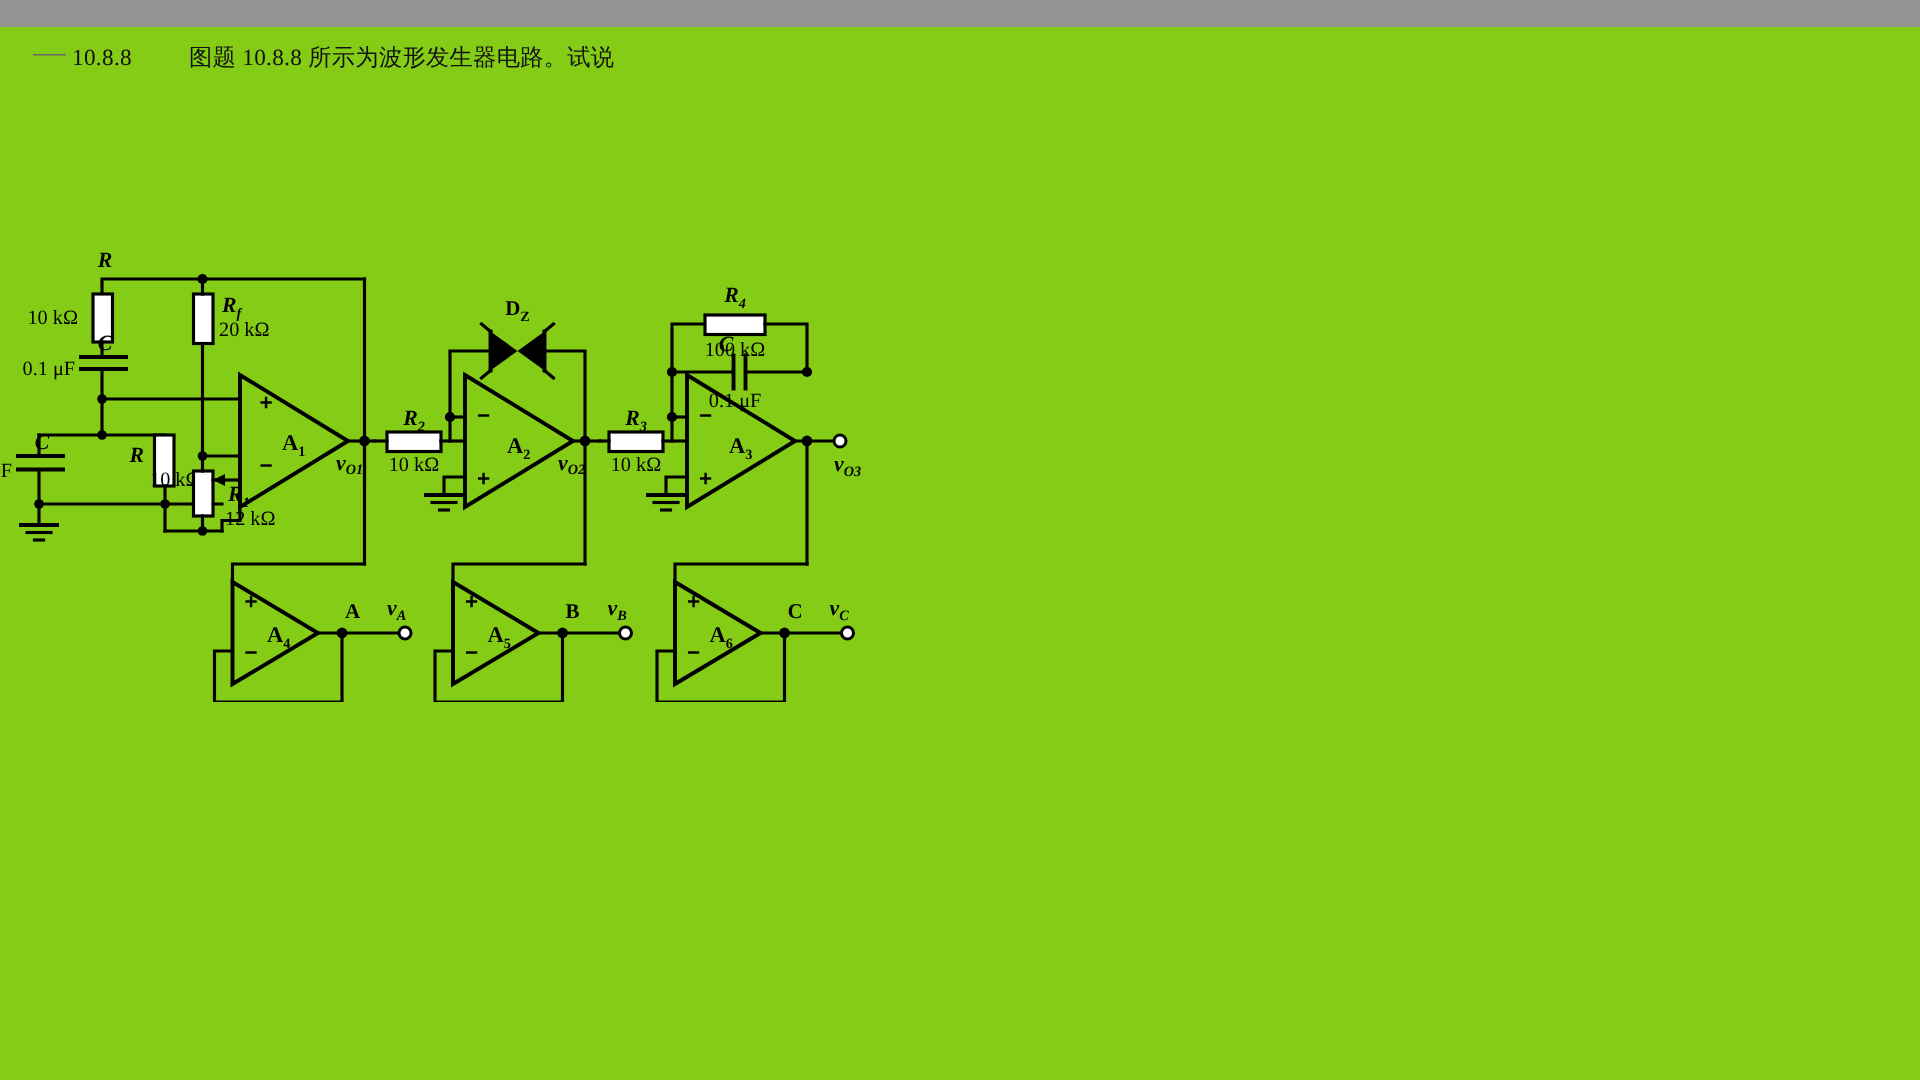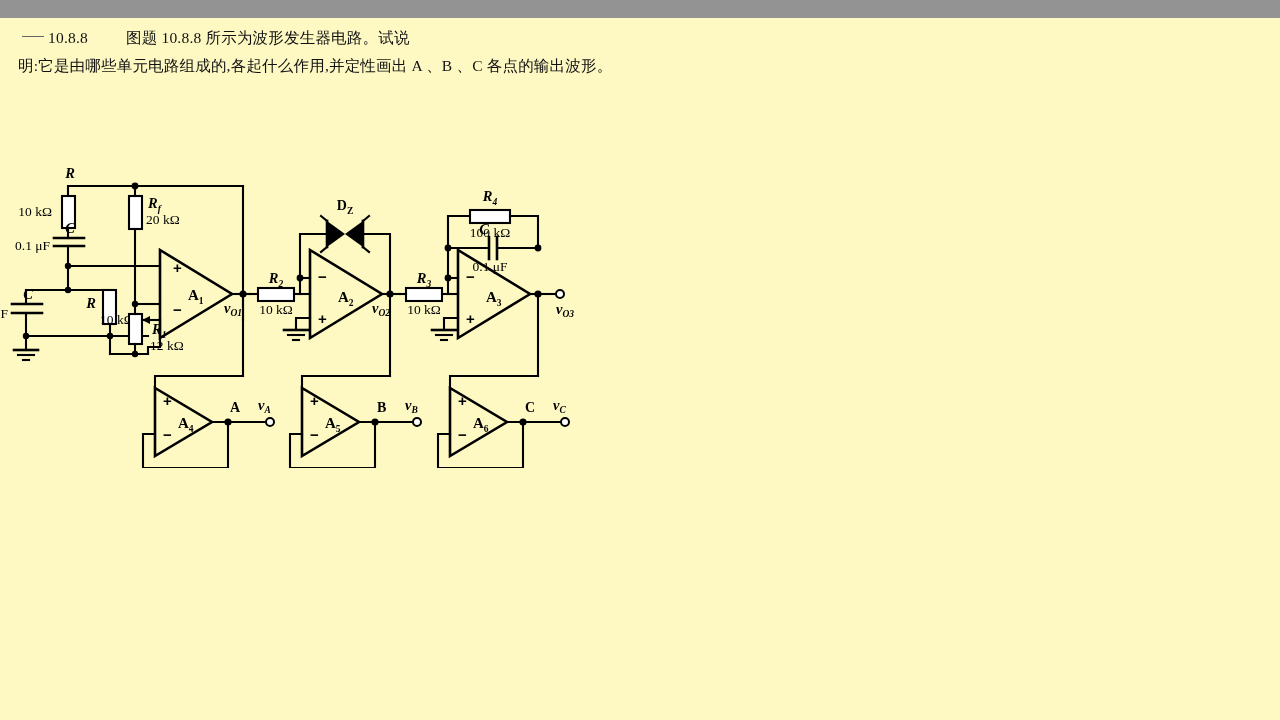--- a/index.html
+++ b/index.html
@@ -9,21 +9,21 @@
     font-family:"Liberation Serif", serif;
     overflow:hidden;
     position:relative;
   }
   #topbar{
     position:absolute;left:0;top:0;width:1280px;height:18px;
     background:#939393;
   }
   #page{
     position:absolute;left:0;top:18px;width:1280px;height:702px;
-    background:#fef9c3;
+    background:#84cc16;
   }
   .qline{
     position:absolute;
     color:#111;
     font-family:"Liberation Serif", serif;
     white-space:nowrap;
   }
   #qline1{ left:22px; top:10px; font-size:15.5px; letter-spacing:.2px;}
   #qline1 .qnum{ display:inline-block; width:78px; }
   #qline1 .dash{ display:inline-block; width:22px;border-bottom:1.4px solid #666;
@@ -36,21 +36,20 @@
 </head>
 <body>
 
 <div id="topbar"></div>
 
 <div id="page">
 
   <div class="qline" id="qline1">
     <span class="dash"></span><span class="qnum">10.8.8</span><span>图题 10.8.8 所示为波形发生器电路。试说</span>
   </div>
-  <div class="qline" id="qline2">明:它是由哪些单元电路组成的,各起什么作用,并定性画出 A 、B 、C 各点的输出波形。</div>
 
   <div id="fig">
   <svg width="620" height="330" viewBox="0 0 620 330" xmlns="http://www.w3.org/2000/svg">
     <defs>
       <style>
         .w{stroke:#000;stroke-width:2.1;fill:none;stroke-linecap:square;}
         .w3{stroke:#000;stroke-width:2.6;fill:none;stroke-linecap:square;}
         .bx{stroke:#000;stroke-width:2.1;fill:#fff;}
         .dot{fill:#000;}
         .oc{fill:#fff;stroke:#000;stroke-width:2;}

